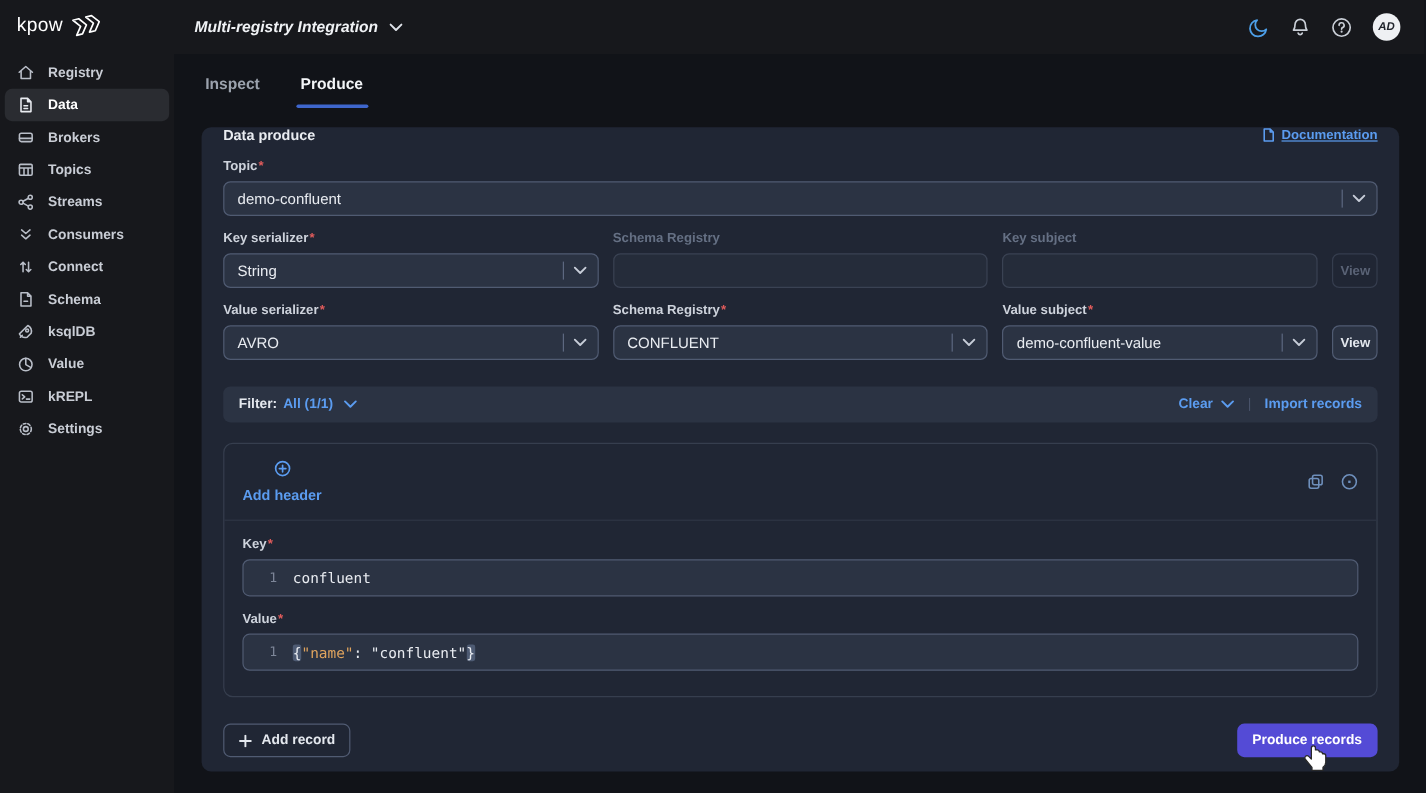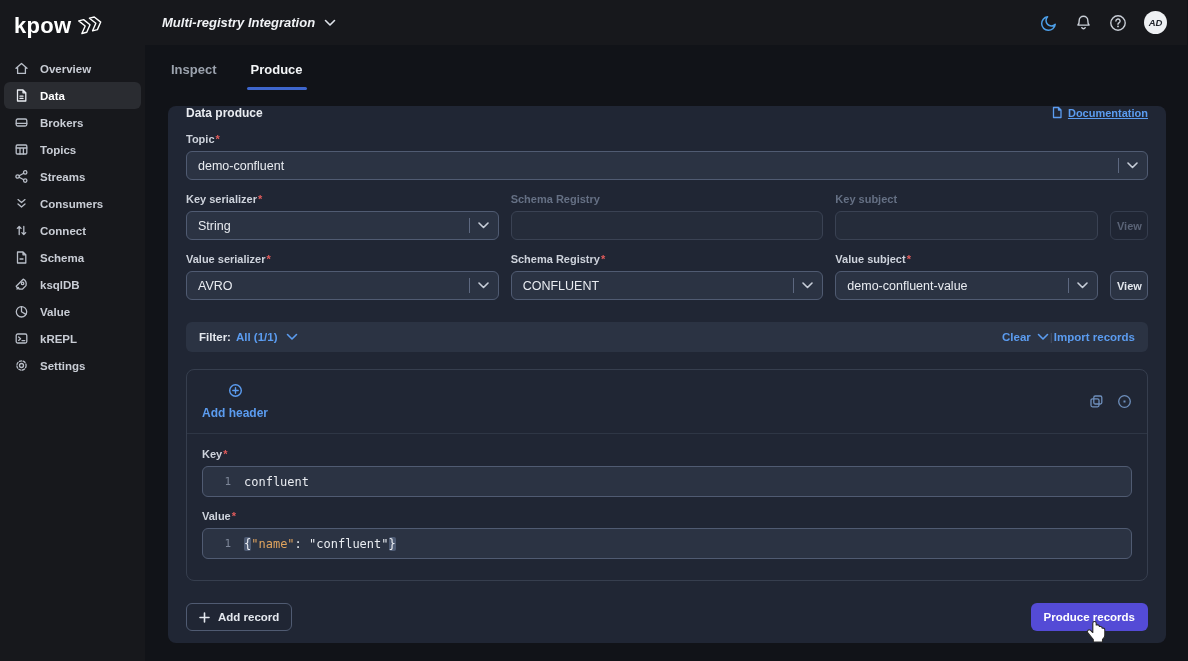--- a/index.html
+++ b/index.html
@@ -2,21 +2,21 @@
 <html><head>
 <meta charset="utf-8">
 <style>
   * { box-sizing: border-box; }
   html,body { width:1188px; height:661px; margin:0; background:#111318;
     font-family:"Liberation Sans",sans-serif; overflow:hidden; position:relative; }
 
   
   .sidebar { position:absolute; left:0; top:0; width:145px; height:661px; background:#17181c; z-index:3; }
   .logo { display:flex; align-items:center; gap:7px; padding:13px 0 10px 14px; }
-  .logo-text { color:#ffffff; font-size:22px; font-weight:700; letter-spacing:.3px; }
+  .logo-text { color:#ffffff; font-size:16px; font-weight:400; letter-spacing:.3px; }
   .logo svg { margin-top:-3px; }
   .nav { margin-top:6px; }
   .nav-item { display:flex; align-items:center; gap:11px; margin:0 4px; padding:6px 10px;
     border-radius:6px; color:#c9cdd5; font-size:11.5px; font-weight:600; cursor:pointer; }
   .nav-item svg { flex:0 0 auto; stroke:#b9bec8; fill:none; stroke-width:1.3;
     stroke-linecap:round; stroke-linejoin:round; }
   .nav-item.selected { background:#2a2c31; color:#ffffff; }
   .nav-item.selected svg { stroke:#e9ecf1; }
 
   
@@ -68,21 +68,21 @@
     background:#2b3343; color:#e4e8ee; font-size:11px; font-weight:600; font-family:inherit; cursor:pointer; }
   .view-btn.disabled { background:transparent; border-color:#353d4e; color:#5a6376; cursor:default; }
 
   .filterbar { margin-top:22px; height:30px; background:#2b3343; border-radius:6px; display:flex;
     align-items:center; padding:0 13px; font-size:11.5px; }
   .filter-label { color:#e4e8ee; font-weight:700; }
   .filter-val { color:#5b9cf0; font-weight:700; margin-left:5px; cursor:pointer; }
   .filter-chev { margin-left:8px; display:flex; cursor:pointer; }
   .filter-chev svg, .filter-right svg { stroke:#5b9cf0; fill:none; stroke-width:1.6;
     stroke-linecap:round; stroke-linejoin:round; }
-  .filter-right { margin-left:auto; display:flex; align-items:center; gap:1px;
+  .filter-right { margin-left:auto; display:flex; align-items:center; gap:11px;
     color:#5b9cf0; font-weight:600; }
   .clear-wrap { display:flex; align-items:center; gap:6px; cursor:pointer; }
   .pipe { color:#49536a; font-weight:400; }
   .import-link { cursor:pointer; }
 
   .record-card { margin-top:17px; border:1px solid #363e4e; border-radius:8px; }
   .rc-head { display:flex; align-items:center; padding:13px 15px; }
   .add-header { display:flex; align-items:center; gap:8px; color:#5b9cf0; font-size:12px;
     font-weight:700; cursor:pointer;flex-direction:column; }
   .add-header svg { stroke:#5b9cf0; fill:none; stroke-width:1.4; stroke-linecap:round; }
@@ -119,21 +119,21 @@
         <path d="M2 2 h5 l5 6.5 -5 6.5 h-5 l5-6.5 z"></path>
         <path d="M13 2 h5 l5 6.5 -5 6.5 h-5 l5-6.5 z"></path>
       </g>
     </svg>
   </div>
   <div class="nav">
     <div class="nav-item">
       <svg width="15" height="15" viewBox="0 0 15 15">
           <path d="M2 7.2 L7.5 2.4 L13 7.2 M3.6 6.2 V12.4 H11.4 V6.2"></path>
         </svg>
-      <span>Overview</span>
+      <span>Registry</span>
     </div>
     <div class="nav-item selected">
       <svg width="15" height="15" viewBox="0 0 15 15">
           <path d="M3.5 2 H9 L11.8 4.8 V13 H3.5 Z M9 2 V4.8 H11.8 M6 8.2 h3 M6 10.4 h3"></path>
         </svg>
       <span>Data</span>
     </div>
     <div class="nav-item">
       <svg width="15" height="15" viewBox="0 0 15 15">
           <rect x="2.2" y="4" width="10.6" height="7" rx="1.5"></rect>

